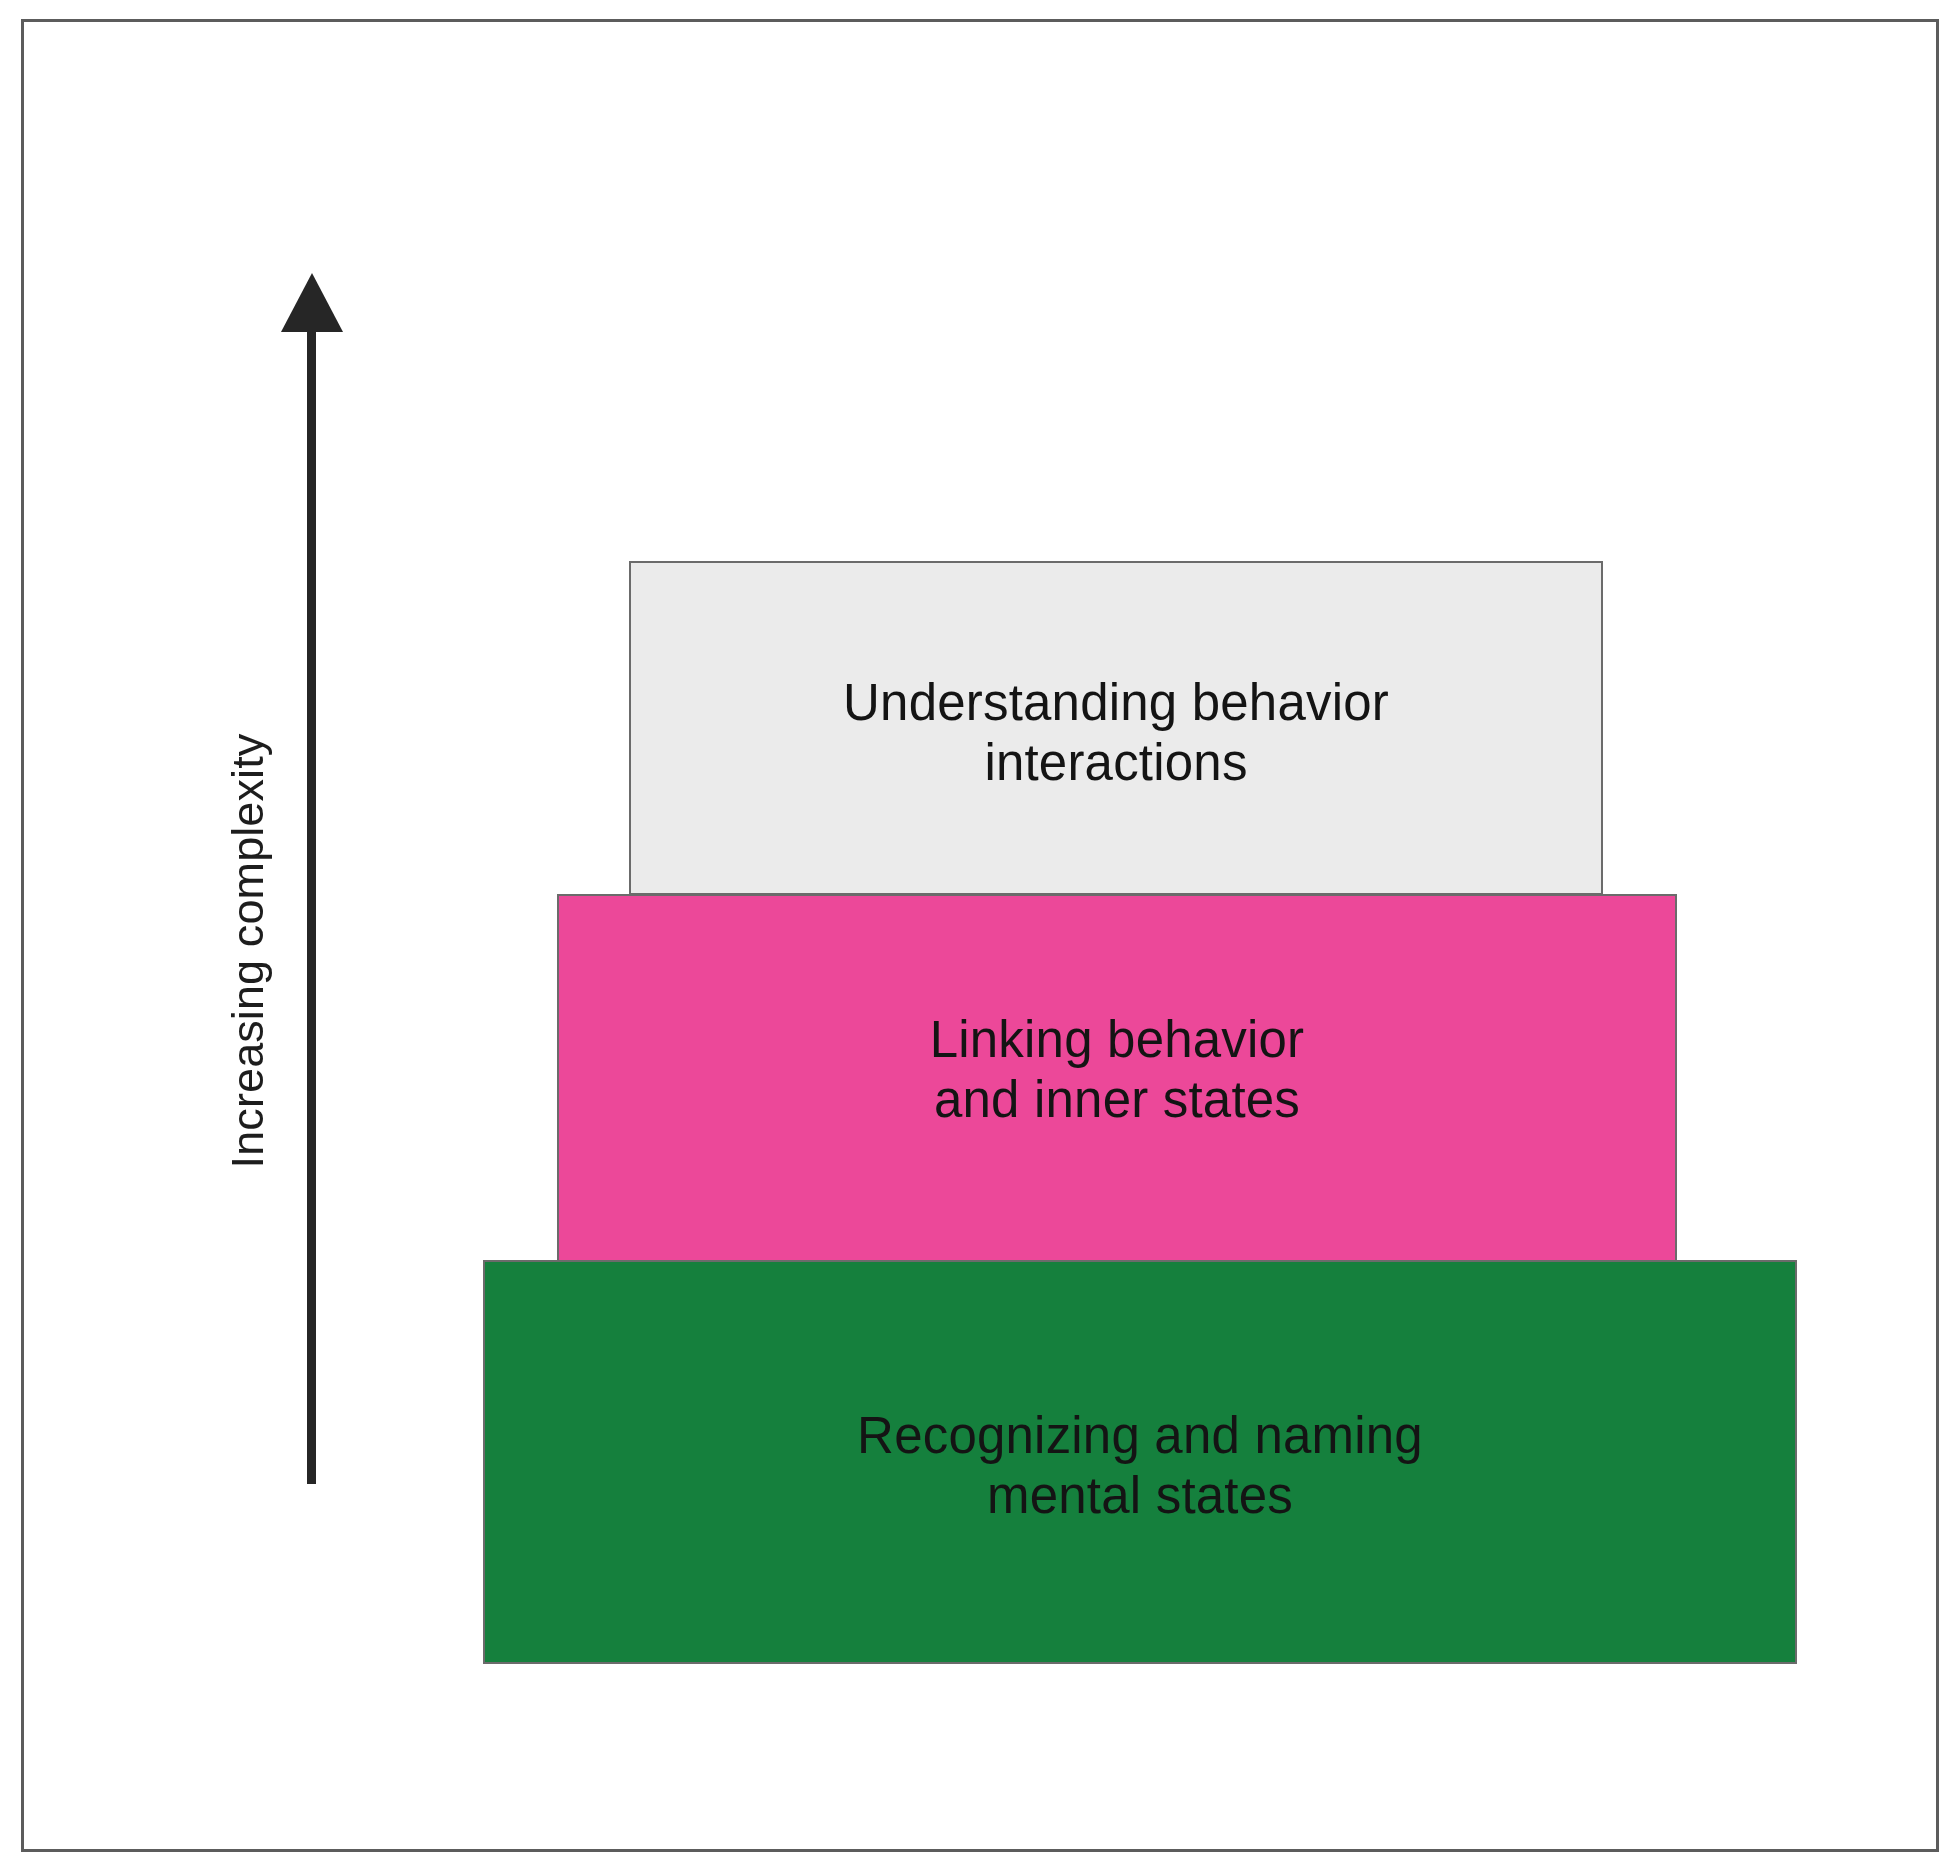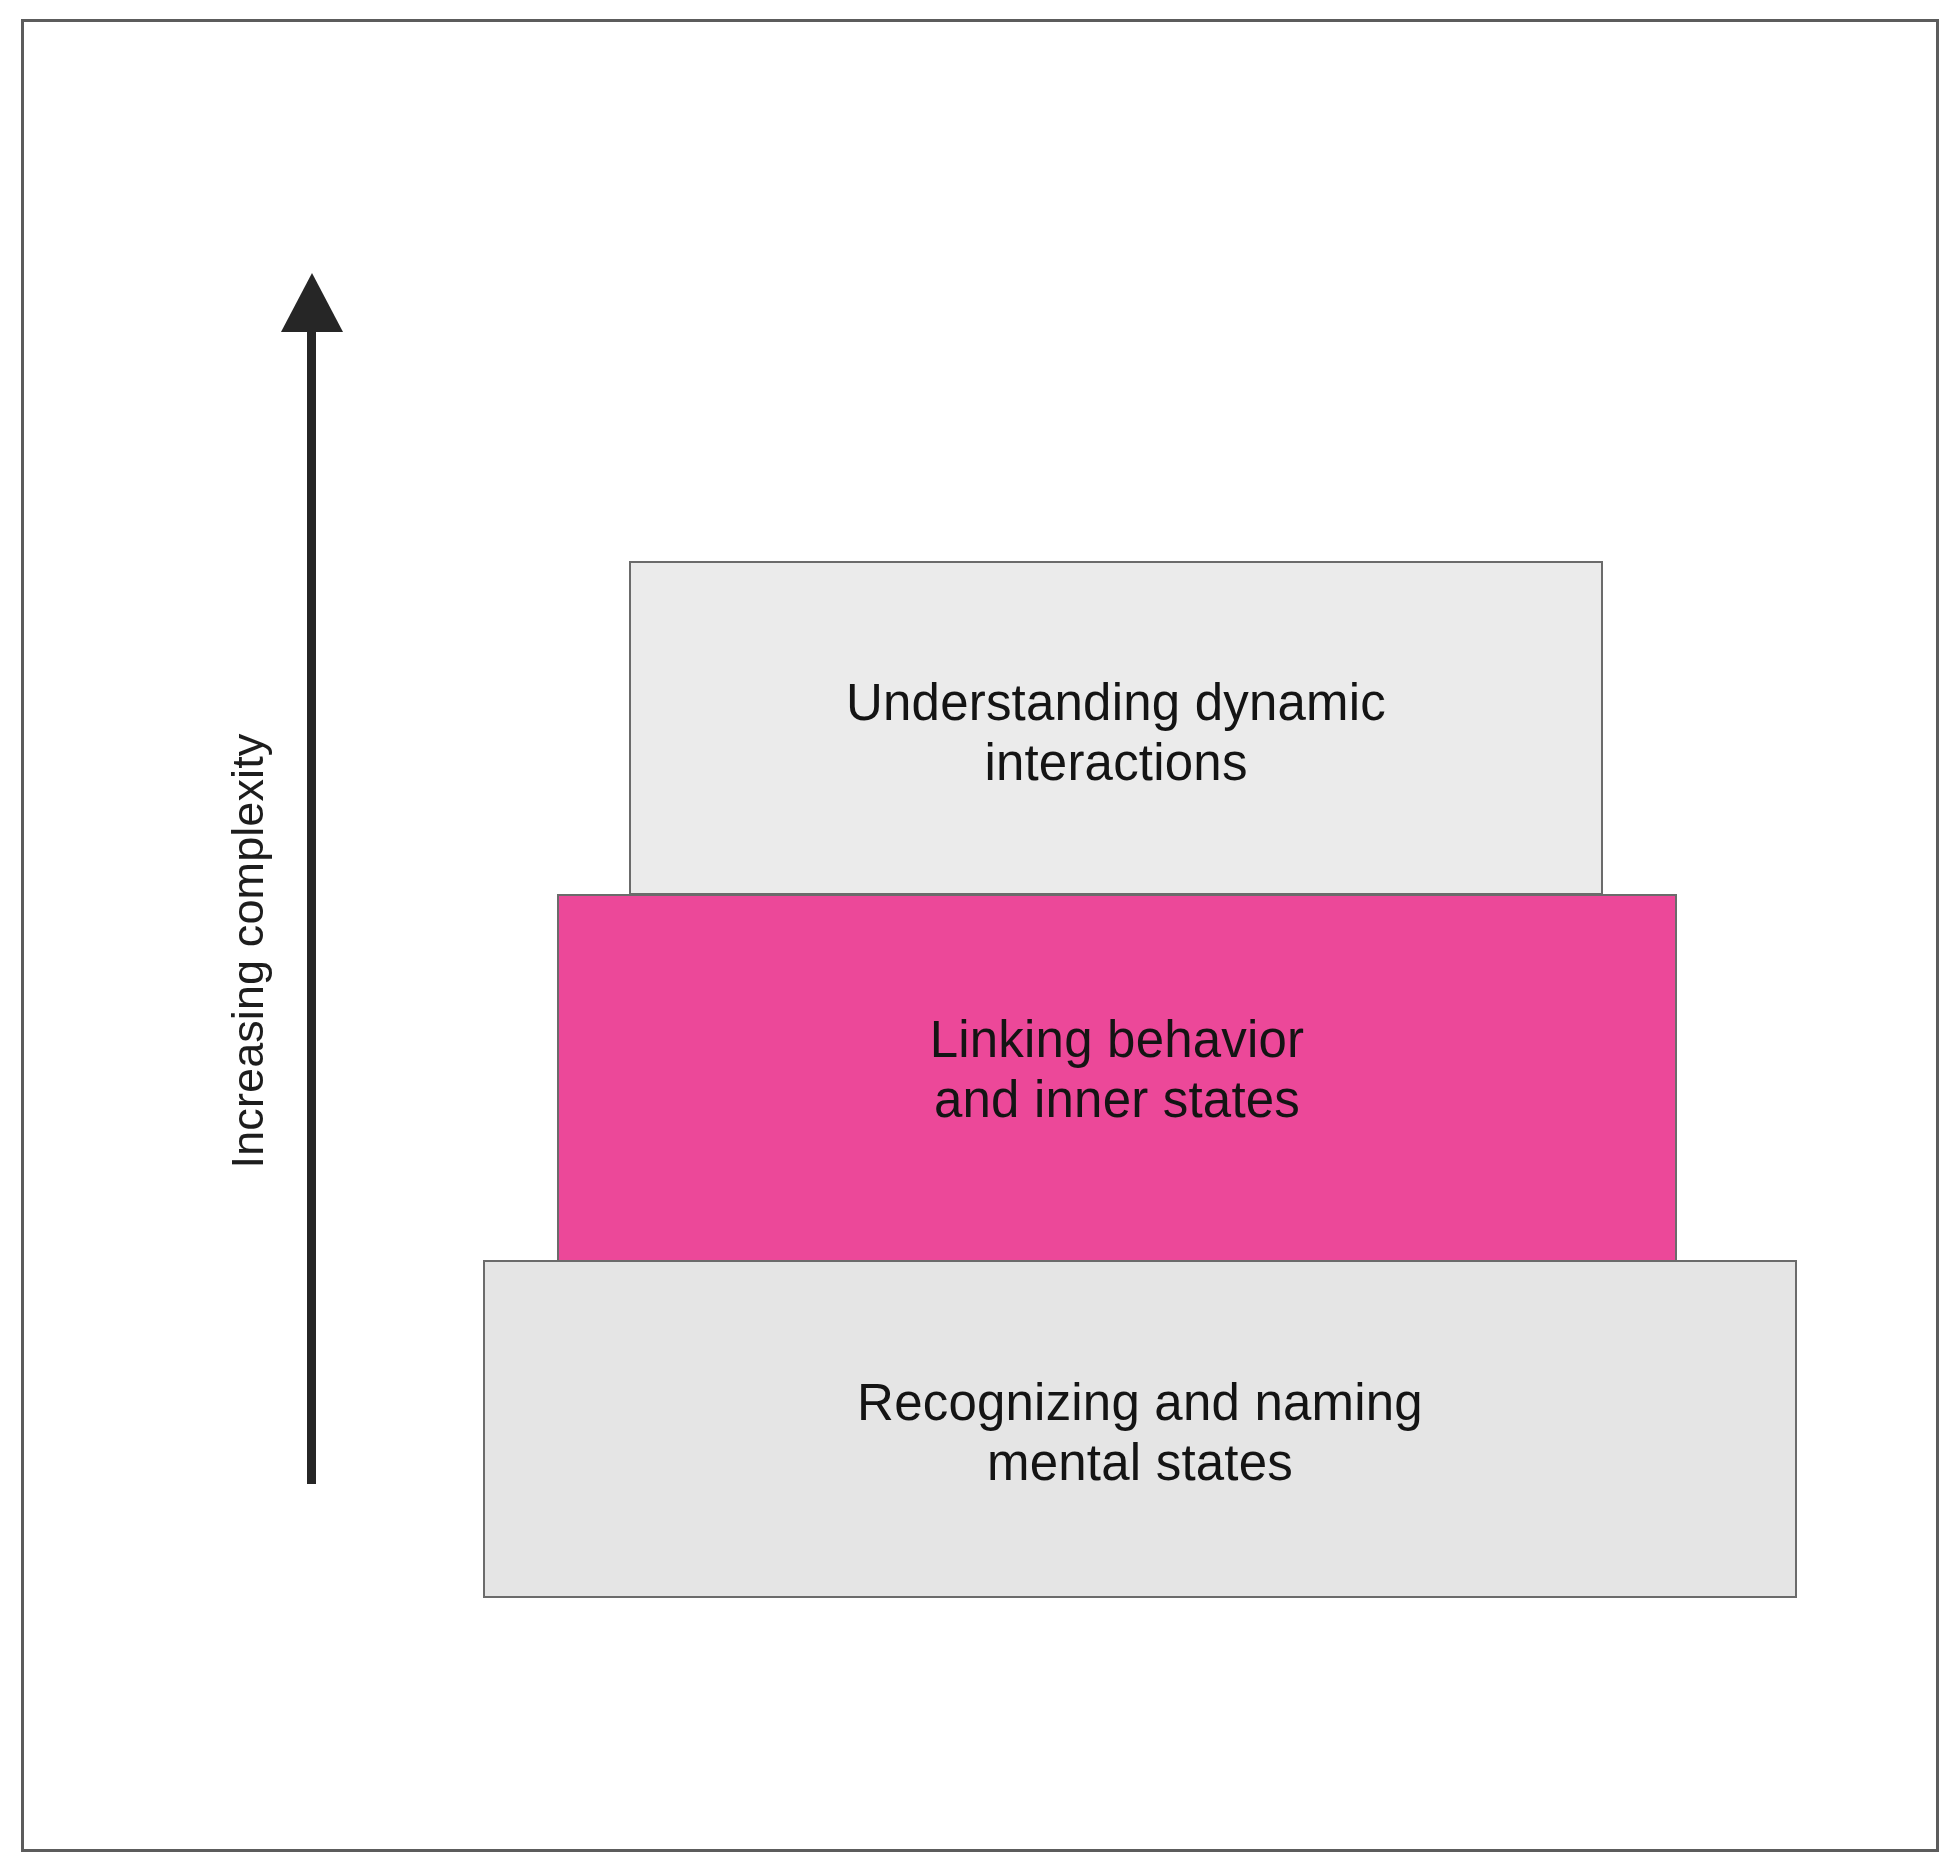--- a/index.html
+++ b/index.html
@@ -130,22 +130,22 @@
     width: 1120px;
     height: 368px;
     background: #ec4899;
   }
   #tier-3 .tier-label { transform: translateY(-8px); }
 
   #tier-4 {
     left: 483px;
     top: 1260px;
     width: 1314px;
-    height: 338px;
-    background: #e5e5e5;
+    height: 404px;
+    background: #15803d;
   }
   #tier-4 .tier-label { transform: translateY(4px); }
 </style>
 </head>
 <body>
 
 <div id="figure-root">
 
   <div id="outer-frame"></div>
 
@@ -161,21 +161,21 @@
       <div class="tier-label">Recognizing and naming
 mental states</div>
     </div>
 
     <div class="tier" id="tier-3">
       <div class="tier-label">Linking behavior
 and inner states</div>
     </div>
 
     <div class="tier" id="tier-2">
-      <div class="tier-label">Understanding dynamic
+      <div class="tier-label">Understanding behavior
 interactions</div>
     </div>
 
 
   </div>
 
 </div>
 
 
 </body></html>

